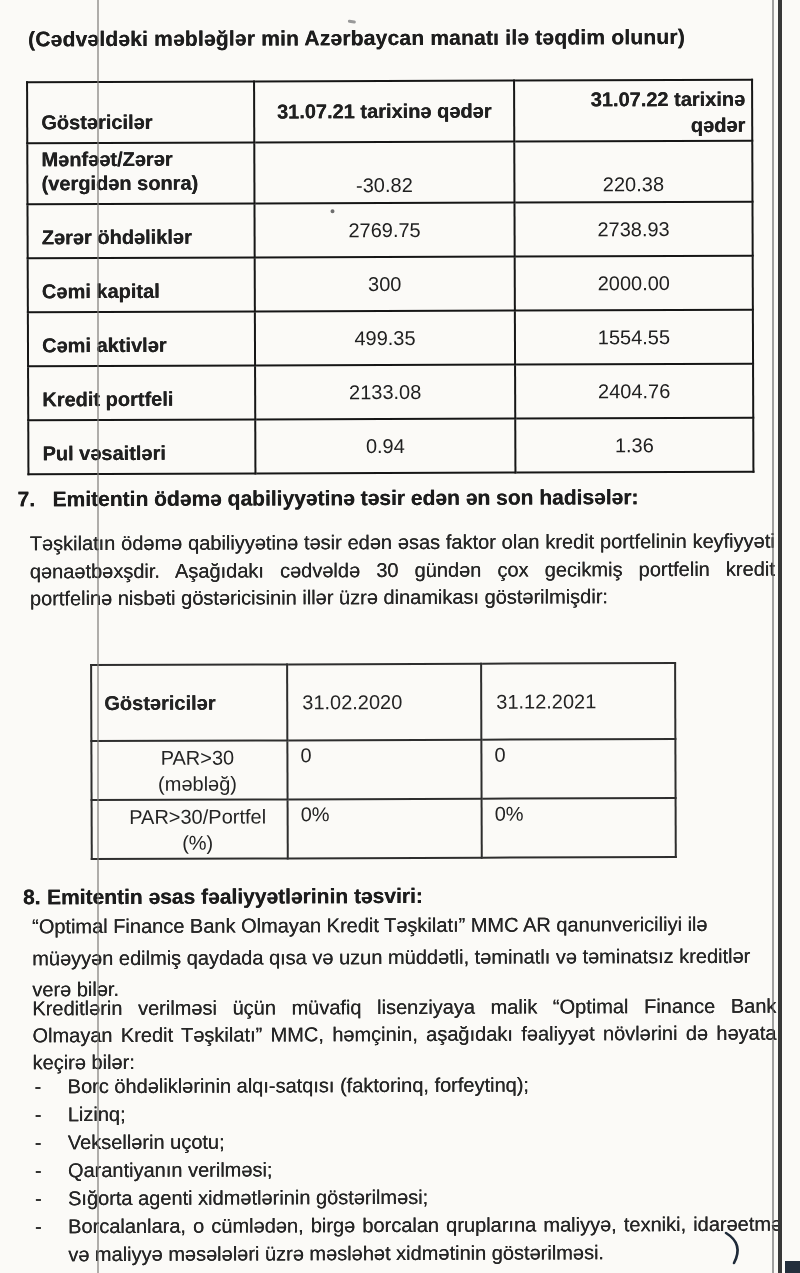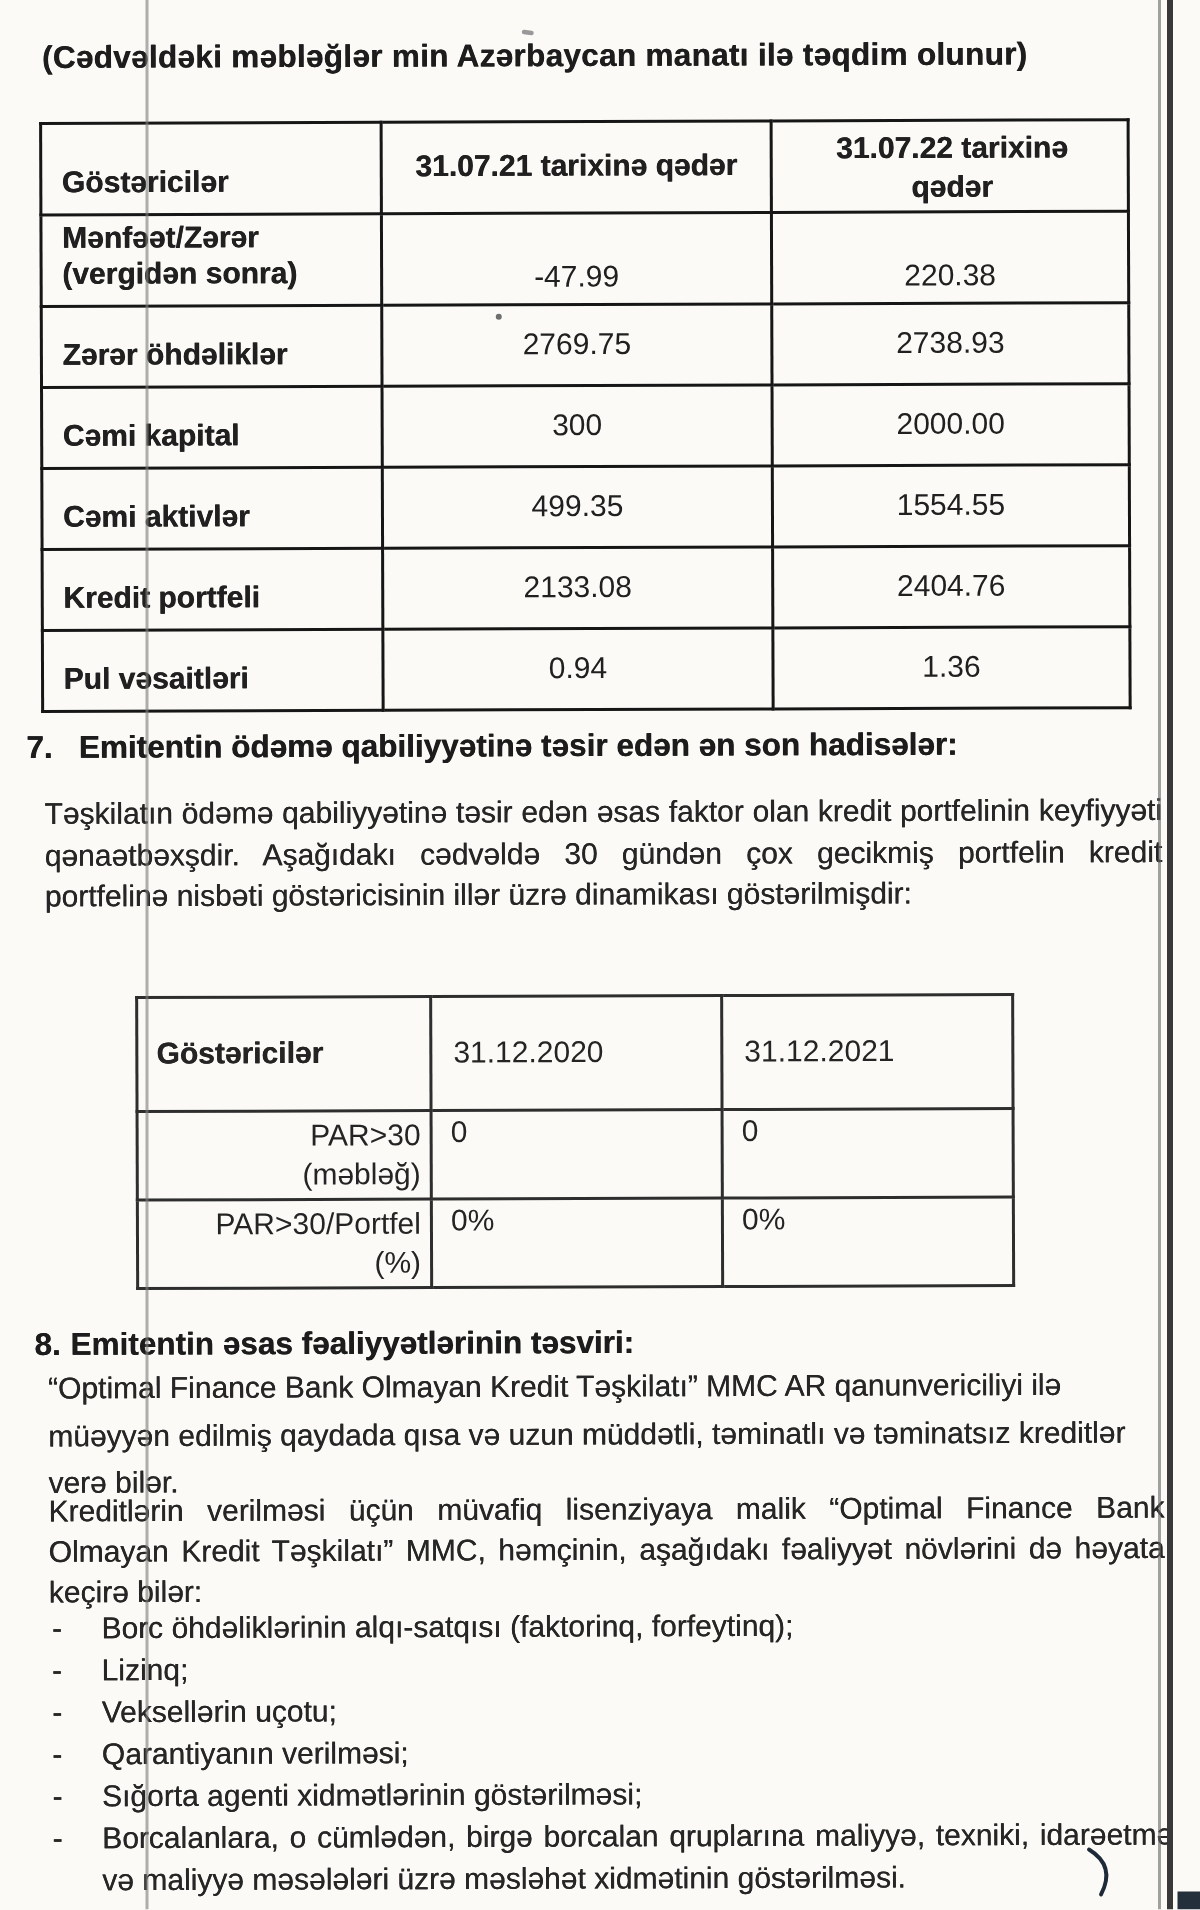--- a/index.html
+++ b/index.html
@@ -36,42 +36,42 @@
   #table1 .lbl{
     font-weight:bold;text-align:left;vertical-align:bottom;
     padding:20px 6px 8px 13px;line-height:24px;
     text-shadow:.3px 0 0 #202020;
   }
   #table1 .lbl.top{vertical-align:top;padding-top:3px;white-space:pre-line;}
   #table1 .val{text-align:center;vertical-align:middle;font-weight:normal;}
   #table1 .val.bot{vertical-align:bottom;padding-bottom:5px;}
   #table1 th.h1{font-weight:bold;text-align:left;vertical-align:bottom;padding:2px 6px 8px 13px;text-shadow:.3px 0 0 #202020;}
   #table1 th.h2{font-weight:bold;text-align:center;vertical-align:middle;text-shadow:.3px 0 0 #202020;}
-  #table1 th.h3{font-weight:bold;text-align:center;vertical-align:top;padding:5px 6px 2px 9px;white-space:pre-line;line-height:26px;text-shadow:.3px 0 0 #202020;}
+  #table1 th.h3{font-weight:bold;text-align:right;vertical-align:top;padding:5px 6px 2px 9px;white-space:pre-line;line-height:26px;text-shadow:.3px 0 0 #202020;}
 
   
   .h7{left:18px;top:486px;width:760px;font-size:21px;font-weight:bold;color:#1c1c1c;text-shadow:.3px 0 0 #1c1c1c;}
   .h7 .hnum{display:inline-block;width:35px;}
   .p7{
     left:30px;top:529px;width:745px;
     font-size:20px;line-height:27.5px;color:#262626;
     text-align:justify;text-shadow:.2px 0 0 #262626;
   }
 
   
   .t2{left:90px;top:663px;}
   #table2{width:584px;}
   #table2 th,#table2 td{
     border:2px solid #2e2e2e;
     font-size:20px;color:#242424;
     padding:2px 8px;
   }
   #table2 th.g{font-weight:bold;text-align:left;vertical-align:middle;padding-left:12px;text-shadow:.3px 0 0 #242424;}
   #table2 th.d{font-weight:normal;text-align:left;vertical-align:middle;padding-left:14px;}
-  #table2 td.plbl{font-weight:normal;text-align:right;vertical-align:top;padding:3px 6px 2px 22px;white-space:pre-line;line-height:26px;}
+  #table2 td.plbl{font-weight:normal;text-align:center;vertical-align:top;padding:3px 6px 2px 22px;white-space:pre-line;line-height:26px;}
   #table2 td.pval{font-weight:normal;text-align:left;vertical-align:top;padding:3px 6px 2px 12px;}
 
   .h8{left:22px;top:884px;width:760px;font-size:21px;font-weight:bold;color:#1c1c1c;text-shadow:.3px 0 0 #1c1c1c;}
   .h8 .hnum{display:inline-block;width:24px;}
   .p81{
     left:31px;top:910px;width:744px;
     font-size:20px;line-height:31.5px;color:#262626;
     text-align:left;text-shadow:.2px 0 0 #262626;
   }
   .p82{
@@ -114,21 +114,21 @@
         <tbody>
             <tr style="height:52px">
           <th class="h1">Göstəricilər</th>
           <th class="h2">31.07.21 tarixinə qədər</th>
           <th class="h3">31.07.22 tarixinə
 qədər</th>
         </tr>
         <tr style="height:53px">
           <td class="lbl top">Mənfəət/Zərər
 (vergidən sonra)</td>
-          <td class="val bot">-47.99</td>
+          <td class="val bot">-30.82</td>
           <td class="val bot">220.38</td>
         </tr>
         <tr style="height:53px">
           <td class="lbl">Zərər öhdəliklər</td>
           <td class="val">2769.75</td>
           <td class="val">2738.93</td>
         </tr>
         <tr style="height:52px">
           <td class="lbl">Cəmi kapital</td>
           <td class="val">300</td>
@@ -161,21 +161,21 @@
     <div class="abs t2">
       <table id="table2">
         <colgroup>
             <col style="width:196px">
             <col style="width:194px">
             <col style="width:194px">
           </colgroup>
         <tbody>
             <tr style="height:76px">
           <th class="g">Göstəricilər</th>
-          <th class="d">31.12.2020</th>
+          <th class="d">31.02.2020</th>
           <th class="d">31.12.2021</th>
         </tr>
         <tr style="height:54px">
           <td class="plbl">PAR&gt;30
 (məbləğ)</td>
           <td class="pval">0</td>
           <td class="pval">0</td>
         </tr>
         <tr style="height:50px">
           <td class="plbl">PAR&gt;30/Portfel

